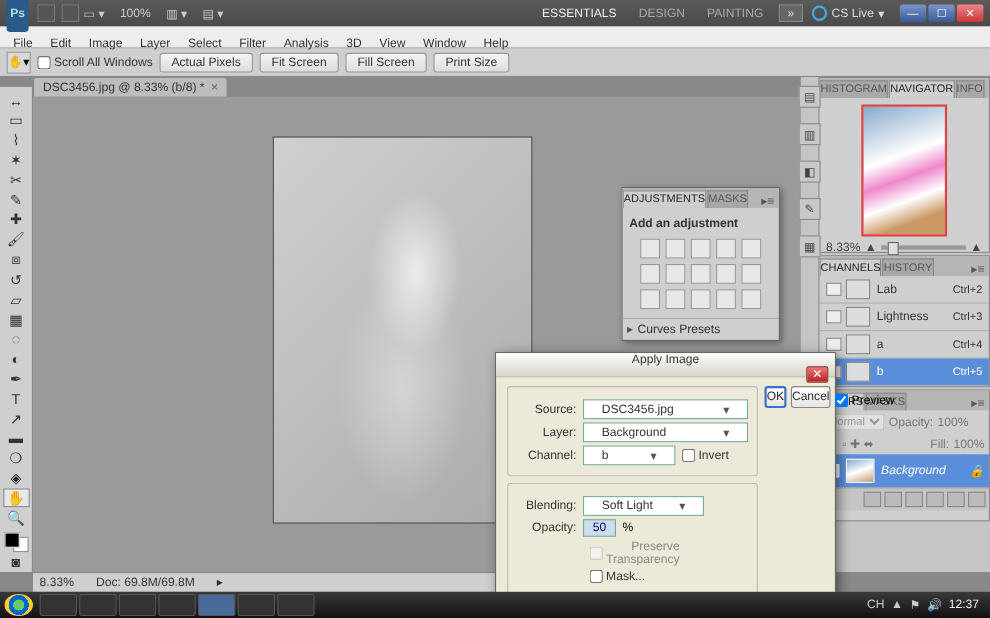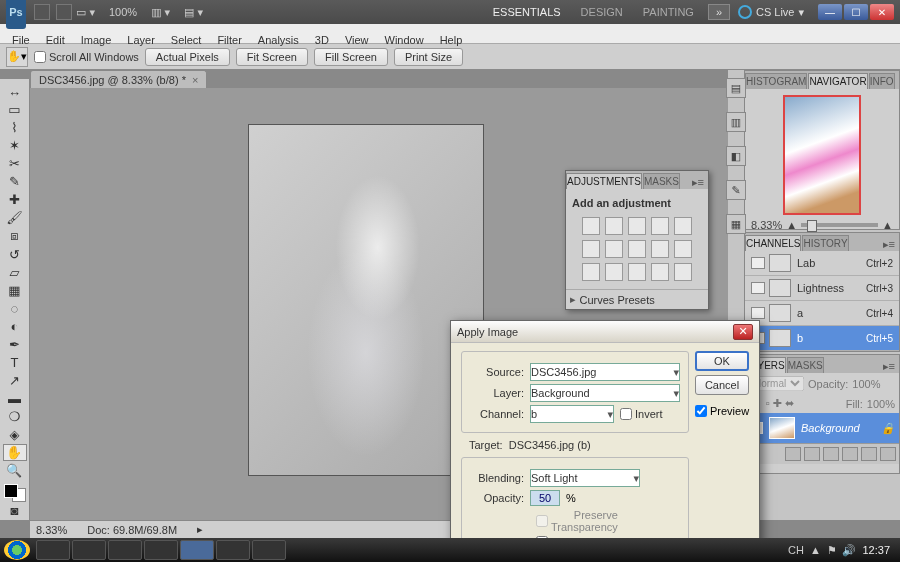--- a/index.html
+++ b/index.html
@@ -88,30 +88,30 @@
 .taskbar { position:absolute; left:0; right:0; bottom:0; height:24px; background:linear-gradient(#3a3a3a,#111); display:flex; align-items:center; padding:0 4px; }
 .taskbar .start{ width:26px;height:20px;border-radius:50%;background:radial-gradient(circle,#6c6 30%,#06c 31% 55%,#fc3 56% 78%,#f44 79%); margin-right:6px; }
 .taskbar .titem{ width:34px; height:20px; background:#333; border:1px solid #555; margin-right:2px; border-radius:2px; }
 .taskbar .titem.active{ background:#4a6a9a; }
 .taskbar .spacer{flex:1;}
 .taskbar .tray{ display:flex; align-items:center; gap:6px; color:#ccc; }
 .taskbar .clock{ color:#eee; padding:0 6px; }
 
 
 .dialog { position:absolute; left:450px; top:320px; width:310px; background:#ece9d8; border:1px solid #666; box-shadow:3px 3px 10px rgba(0,0,0,.5); }
-.dlg-title { height:22px; background:linear-gradient(#fdfdfd,#d8d4c8); display:flex; align-items:center; padding:0 6px; color:#333; border-bottom:1px solid #bbb; }
+.dlg-title { height:22px; background:linear-gradient(#fdfdfd,#d8d4c8); display:flex; align-items:center; padding:0 6px; color:#333; border-bottom:1px solid #bbb;flex-direction:column; }
 .dlg-title .x{ margin-left:auto; width:20px;height:16px;background:linear-gradient(#e77,#b22);border:1px solid #833;border-radius:2px;color:#fff;display:flex;align-items:center;justify-content:center; }
 .dlg-body { padding:8px 10px 10px; position:relative; }
 .dlg-group { border:1px solid #bbb; border-radius:3px; padding:8px 8px 6px; margin-bottom:6px; position:relative; }
 .dlg-row { display:flex; align-items:center; margin:3px 0; }
 .dlg-row label{ width:54px; text-align:right; margin-right:6px; color:#333; }
-.dlg-row .combo{ flex:1; height:18px; background:#fff; border:1px solid #7a9; display:flex; align-items:center; padding:0 0; justify-content:space-between; color:#333; }
+.dlg-row .combo{ flex:1; height:18px; background:#fff; border:1px solid #7a9; display:flex; align-items:center; padding:0 16px; justify-content:space-between; color:#333; }
 .dlg-row .combo .arr{ color:#555; }
 .dlg-row .chk{ display:flex; align-items:center; gap:3px; margin-left:6px; color:#333; }
-.dlg-side { position:absolute; right:10px; top:8px; width:54px; display:flex; flex-direction:column; gap:4px; }
+.dlg-side { position:absolute; right:10px; top:8px; width:54px; display:flex; flex-direction:row; gap:4px; }
 .dlg-btn { height:20px; background:linear-gradient(#fff,#e4e4e4); border:1px solid #888; border-radius:3px; display:flex;align-items:center;justify-content:center; color:#333; }
 .dlg-btn.primary{ border:2px solid #3a72c8; }
 .dlg-target{ margin:4px 0 6px 8px; color:#333; }
 .opacity-in{ width:30px; border:1px solid #7a9; background:#cde; padding:1px 2px; text-align:center; color:#006; }
 input[type=checkbox]{ width:12px;height:12px; }
 </style>
 </head>
 <body>
 
 <div class="top-bar">
@@ -373,23 +373,20 @@
             <span>b</span>
             <span class="arr">▾</span>
           </div>
         <label class="chk">
             <input type="checkbox" style="">
             <span>Invert</span>
           </label>
       </div>
     </div>
 
-    <div class="dlg-target">
-      <span>Target:</span>&nbsp;&nbsp;<span>DSC3456.jpg (b)</span>
-    </div>
 
     <div class="dlg-group" style="margin-right:60px;">
       <div class="dlg-row">
         <label>Blending:</label>
         <div class="combo" style="flex:0 0 110px">
             <span>Soft Light</span>
             <span class="arr">▾</span>
           </div>
       </div>
       <div class="dlg-row">

